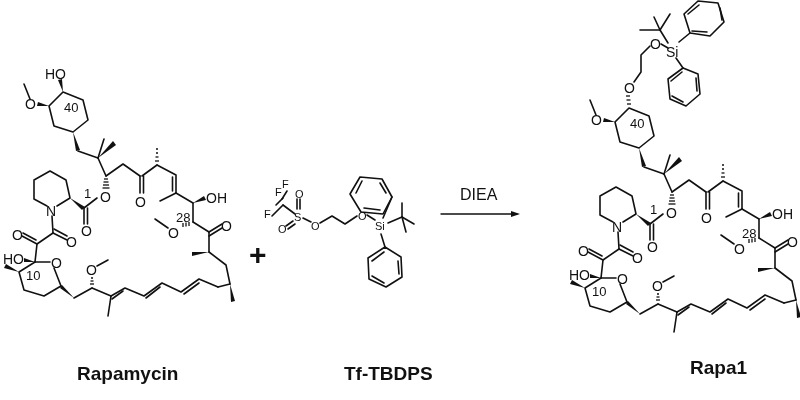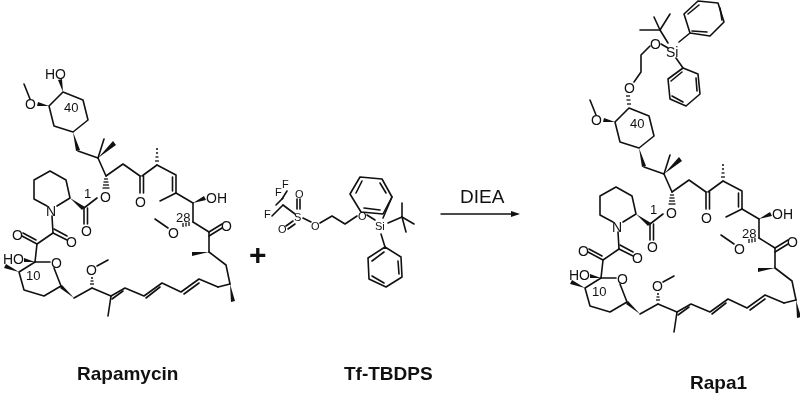--- a/index.html
+++ b/index.html
@@ -5,21 +5,21 @@
   html, body { margin: 0; padding: 0; background: #ffffff; }
   body { width: 800px; height: 400px; position: relative; overflow: hidden; font-family: "Liberation Sans", sans-serif; }
   #scheme { position: absolute; left: 0; top: 0; width: 800px; height: 400px; }
   .bond { stroke: #111; stroke-width: 1.6; fill: none; stroke-linecap: round; stroke-linejoin: round; }
   .wedge { fill: #111; stroke: none; }
   .hash { stroke: #111; stroke-width: 1.3; }
   .atom { font-family: "Liberation Sans", sans-serif; font-size: 14px; fill: #111; }
   .num { font-family: "Liberation Sans", sans-serif; font-size: 13px; fill: #111; }
   .small { font-size: 11px; }
   .label { position: absolute; font-family: "Liberation Sans", sans-serif; font-weight: bold; font-size: 19px; color: #111; white-space: nowrap; }
-  .reagent { position: absolute; font-family: "Liberation Sans", sans-serif; font-size: 19px; color: #111; white-space: nowrap; }
+  .reagent { position: absolute; font-family: "Liberation Sans", sans-serif; font-size: 16px; color: #111; white-space: nowrap; }
   .plus { position: absolute; font-family: "Liberation Sans", sans-serif; font-size: 30px; font-weight: bold; color: #111; }
 </style>
 </head>
 <body>
 
 <svg id="scheme" viewBox="0 0 800 400" xmlns="http://www.w3.org/2000/svg">
   <defs>
 
     <g id="core">
 
@@ -229,13 +229,13 @@
     <path class="bond" d="M441,214 L517,214" style="stroke-width:1.3"></path>
     <polygon class="wedge" points="520,214 511,211 511,217"></polygon>
   </g>
 </svg>
 
 <div class="plus" style="left:249px; top:238px;">+</div>
 <div class="reagent" style="left:460px; top:186px;">DIEA</div>
 
 <div class="label" style="left:77px; top:363px;">Rapamycin</div>
 <div class="label" style="left:344px; top:363px; ">Tf-TBDPS</div>
-<div class="label" style="left:690px; top:372px;">Rapa1</div>
+<div class="label" style="left:690px; top:357px;">Rapa1</div>
 
 </body></html>

